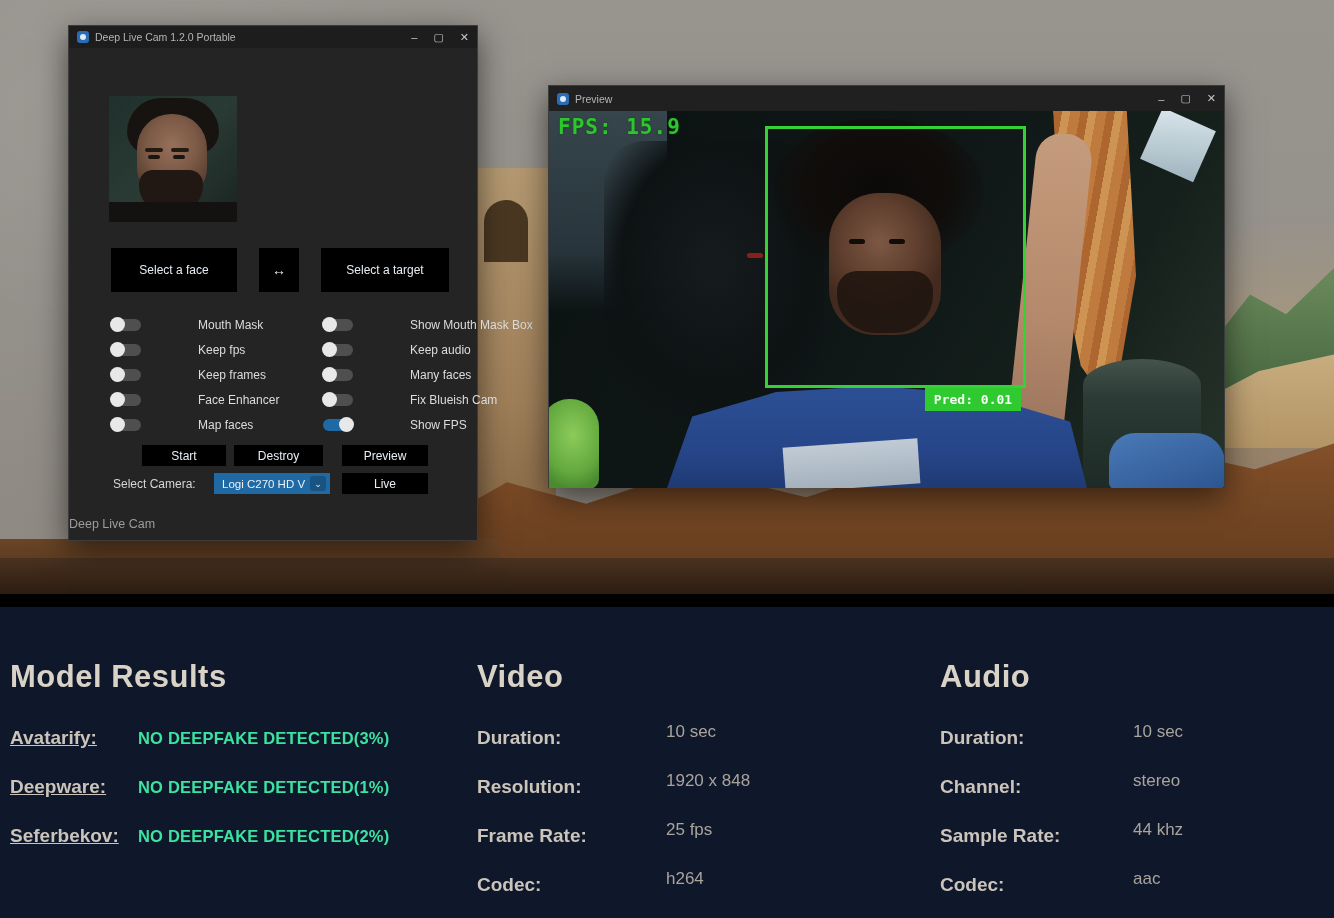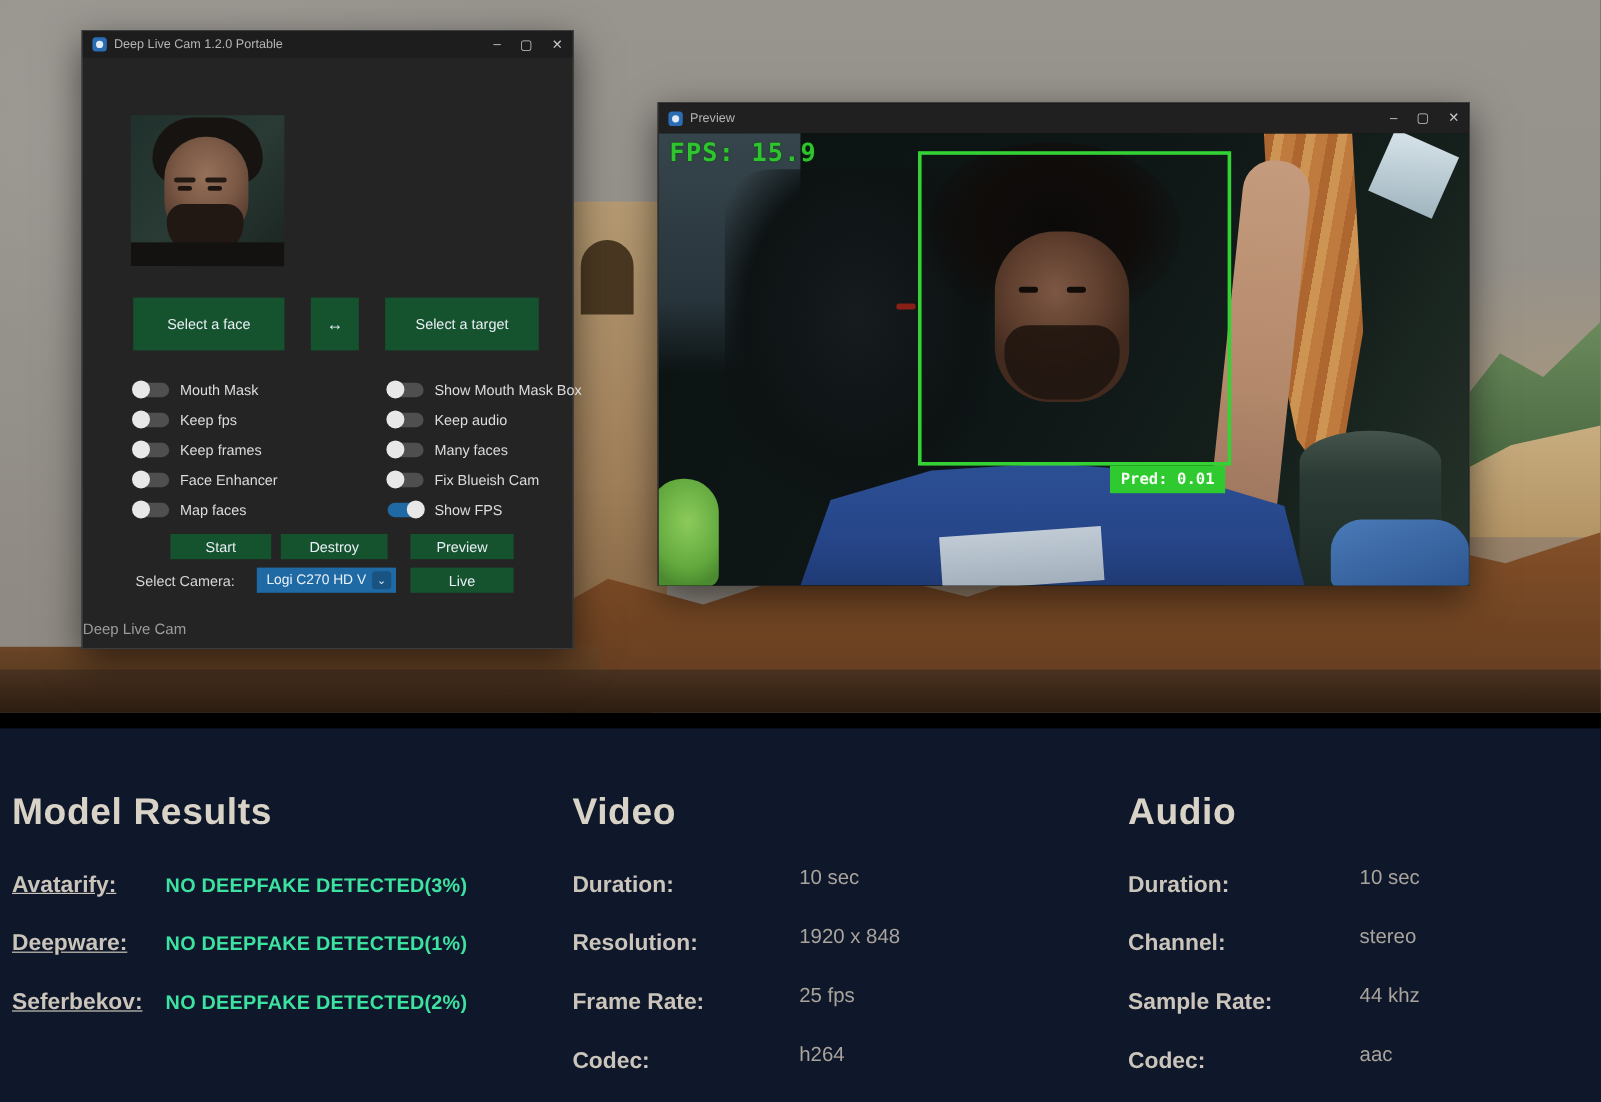--- a/index.html
+++ b/index.html
@@ -59,37 +59,37 @@
     background:radial-gradient(60% 55% at 50% 38%, #96705a 0%, #7c5a46 60%, #5e4234 100%);
     border-radius:34px 34px 30px 30px; }
   .ft-brow { position:absolute; width:18px; height:4px; background:#241a14; top:52px; border-radius:2px; }
   .ft-brow.l { left:36px; } .ft-brow.r { left:62px; }
   .ft-eye { position:absolute; width:12px; height:4px; background:#1c1410; top:59px; border-radius:2px; }
   .ft-eye.l { left:39px; } .ft-eye.r { left:64px; }
   .ft-beard { position:absolute; left:30px; top:74px; width:64px; height:42px;
     background:#211813; border-radius:14px 14px 26px 26px; }
   .ft-shoulder { position:absolute; left:0; bottom:0; width:128px; height:20px; background:#141210; }
 
-  .btn { background:#14532d; color:#e8eef5; border:none; display:flex;
+  .btn { background:#000000; color:#e8eef5; border:none; display:flex;
     align-items:center; justify-content:center; font-size:12px; cursor:pointer;
     font-family:"Liberation Sans", sans-serif; }
   .btn-select-face { position:absolute; left:42px; top:222px; width:126px; height:44px; }
   .btn-swap { position:absolute; left:190px; top:222px; width:40px; height:44px; font-size:14px; }
   .btn-select-target { position:absolute; left:252px; top:222px; width:128px; height:44px; }
 
   .toggle-col { position:absolute; display:flex; flex-direction:column; gap:12px; }
   .toggle-col.left { left:42px; top:292px; }
   .toggle-col.right { left:254px; top:292px; }
   .toggle-row { display:flex; align-items:center; gap:9px; height:13px; }
   .tg { position:relative; width:30px; height:12px; border-radius:6px; background:#4f4f4f; flex:0 0 auto; }
   .tg::after { content:""; position:absolute; left:-1px; top:-2px; width:15px; height:15px;
     border-radius:50%; background:#e8e8e8; }
   .tg.on { background:#1f6aa5; }
   .tg.on::after { left:16px; }
-  .tg-label { font-size:12px; color:#dcdcdc; white-space:nowrap; }
+  .tg-label { font-size:12px; color:#dcdcdc; white-space:nowrap;margin-left:48px; }
 
   .btn-start   { position:absolute; left:62px;  top:419px; width:84px; height:21px;margin-left:11px; }
   .btn-destroy { position:absolute; left:165px; top:419px; width:89px; height:21px; }
   .btn-preview { position:absolute; left:273px; top:419px; width:86px; height:21px; }
   .cam-label { position:absolute; left:44px; top:451px; font-size:12px; color:#d6d6d6; }
   .cam-select { position:absolute; left:145px; top:447px; width:116px; height:21px;
     background:#1f6aa5; color:#eaf1f8; font-size:11.5px; display:flex; align-items:center;
     padding:0 4px 0 8px; cursor:pointer; }
   .cam-select .chev { margin-left:auto; background:#185382; border-radius:3px;
     width:16px; height:15px; display:flex; align-items:center; justify-content:center;

